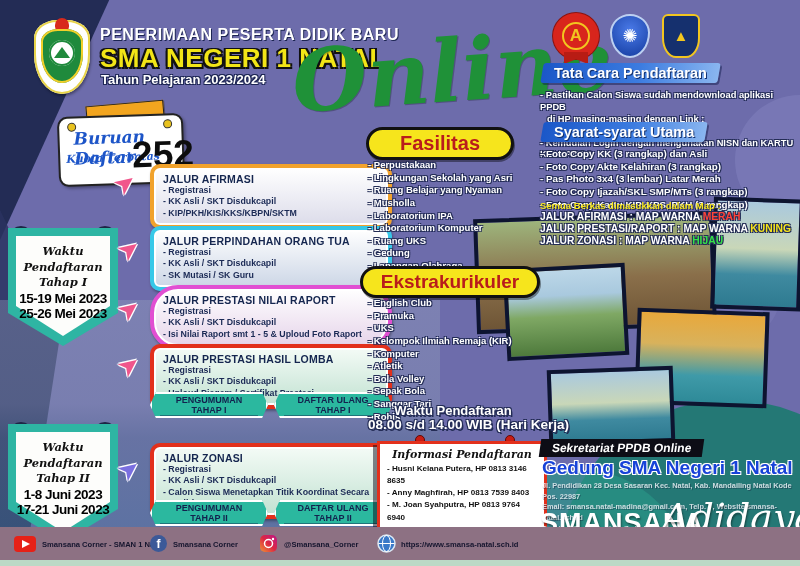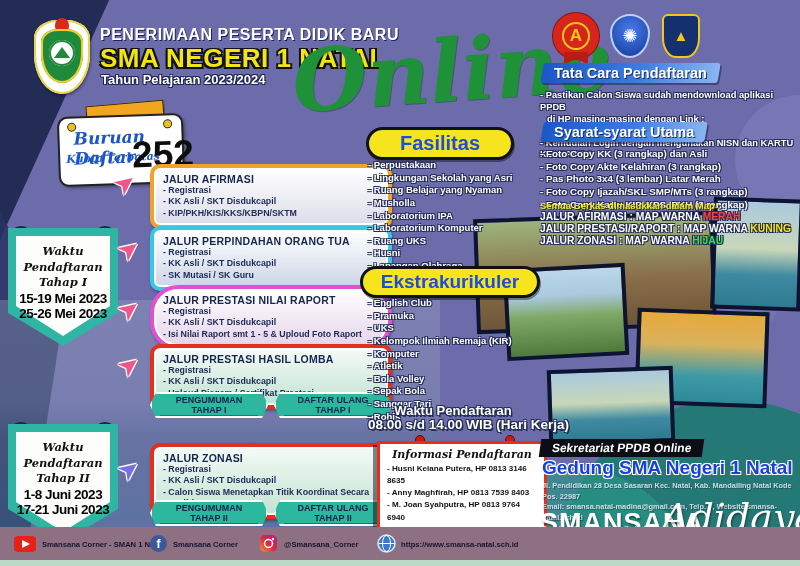--- a/index.html
+++ b/index.html
@@ -112,21 +112,21 @@
 
   
   .tag{width:118px;height:26px;background:#2bb89f;box-sizing:border-box;
     clip-path:polygon(5% 0,95% 0,100% 50%,95% 100%,5% 100%,0 50%);
     text-align:center;color:#12224e;font-weight:bold;box-shadow:0 0 0 2px #fff inset;}
   .tag .l1{font-size:9px;padding-top:3px;border-bottom:1px solid rgba(18,34,78,.45);
     margin:0 10px;}
   .tag .l2{font-size:9px;padding-top:2px;}
 
   
-  .pill{background:#f6e51c;border:3px solid #111;border-radius:20px;color:#1d4ed8;
+  .pill{background:#f6e51c;border:3px solid #111;border-radius:20px;color:#b91c1c;
     font-weight:900;text-align:center;box-shadow:1px 2px 0 rgba(0,0,0,.4);}
   .list-w{color:#fff;font-size:9.5px;font-weight:bold;line-height:1.33;
     text-shadow:-1px -1px 0 #232c55,1px -1px 0 #232c55,-1px 1px 0 #232c55,1px 1px 0 #232c55;}
   .waktu1{color:#fff;font-size:13px;font-weight:bold;
     text-shadow:-1px -1px 0 #232c55,1px -1px 0 #232c55,-1px 1px 0 #232c55,1.5px 1.5px 0 #232c55;}
   .waktu2{color:#fff;font-size:13.5px;font-weight:bold;
     text-shadow:-1px -1px 0 #232c55,1px -1px 0 #232c55,-1px 1px 0 #232c55,1.5px 1.5px 0 #232c55;}
 
   
   .banner{background:linear-gradient(90deg,#1b57c8,#3c7ce0 55%,#8ab6f0);
@@ -309,21 +309,21 @@
 
   <div class="abs pill" style="left:366px;top:127px;width:142px;font-size:20px;padding:2px 0;">Fasilitas</div>
   <div class="abs" style="left:368px;top:159px;">
     <div class="list-w">- Perpustakaan</div>
     <div class="list-w">- Lingkungan Sekolah yang Asri</div>
     <div class="list-w">- Ruang Belajar yang Nyaman</div>
     <div class="list-w">- Musholla</div>
     <div class="list-w">- Laboratorium IPA</div>
     <div class="list-w">- Laboratorium Komputer</div>
     <div class="list-w">- Ruang UKS</div>
-    <div class="list-w">- Husni</div>
+    <div class="list-w">- Gedung</div>
     <div class="list-w">- Lapangan Olahraga</div>
     <div class="list-w">- Toilet</div>
   </div>
 
   <div class="abs pill" style="left:360px;top:266px;width:174px;font-size:19px;padding:2px 0;">Ekstrakurikuler</div>
   <div class="abs" style="left:368px;top:297px;">
     <div class="list-w">- English Club</div>
     <div class="list-w">- Pramuka</div>
     <div class="list-w">- UKS</div>
     <div class="list-w">- Kelompok Ilmiah Remaja (KIR)</div>

